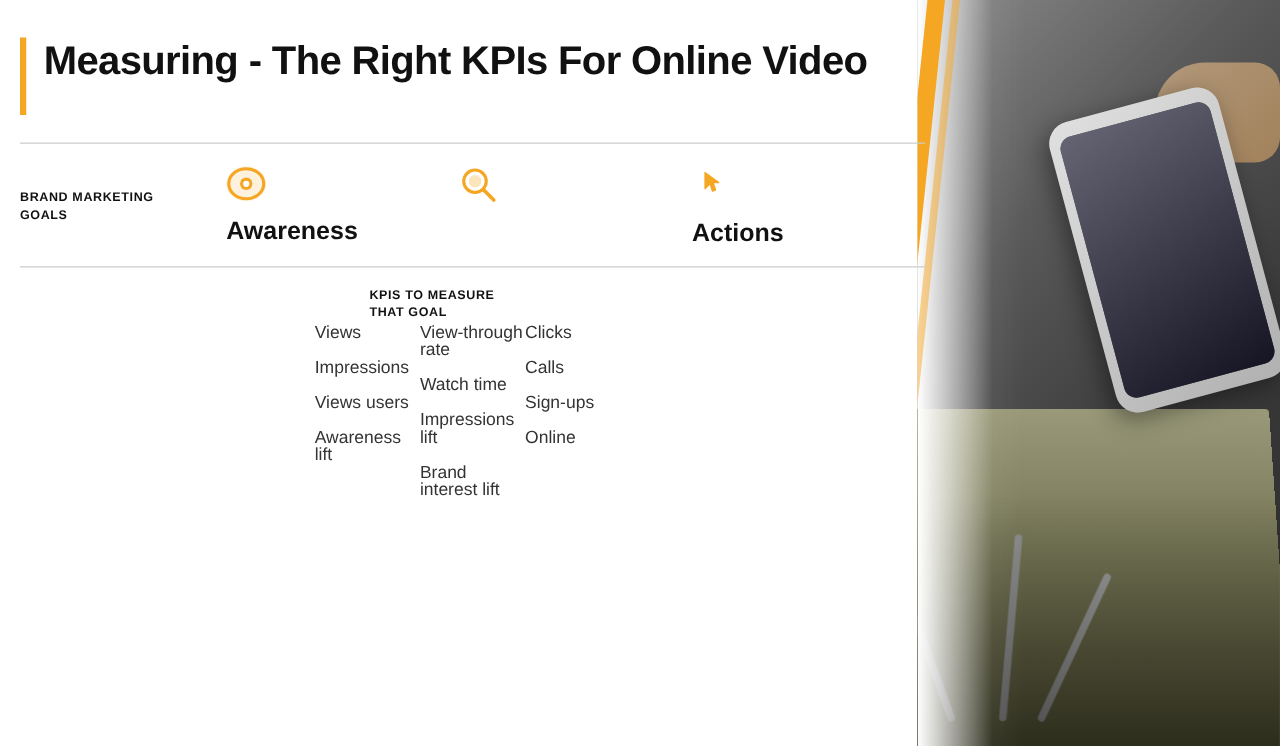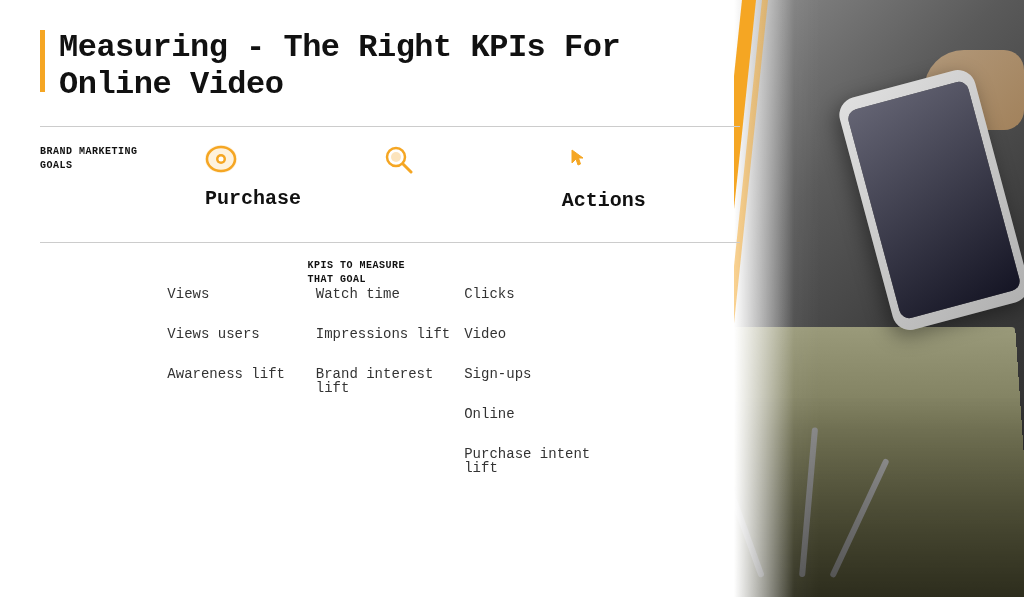--- a/index.html
+++ b/index.html
@@ -14,25 +14,24 @@
 
     .main-container {
       display: flex;
       width: 1024px;
       height: 597px;
       position: relative;
     }
 
     .content-area {
       flex: 1;
-      padding: 30px 40px 20px 40px;
+      padding: 30px 40px 20px 16px;
       position: relative;
       z-index: 2;
       max-width: 780px;
-      font-family: Liberation Mono, monospace;
     }
 
     .title-section {
       display: flex;
       align-items: flex-start;
       margin-bottom: 22px;
     }
 
     .title-bar {
       width: 5px;
@@ -51,22 +50,22 @@
     }
 
     .divider {
       border: none;
       border-top: 1px solid #ccc;
       margin-bottom: 18px;
     }
 
     .goals-section {
       display: flex;
-      align-items: flex-start;
-      margin-bottom: 30px;
+      align-items: center;
+      margin-bottom: 14px;
     }
 
     .label-col {
       width: 165px;
       flex-shrink: 0;
     }
 
     .label-text {
       font-size: 10px;
       font-weight: 900;
@@ -121,21 +120,21 @@
 
     .kpi-columns {
       display: flex;
       flex: 1;
     }
 
     .kpi-col {
       flex: 1;
       display: flex;
       flex-direction: column;
-      gap: 12px;
+      gap: 0;
     }
 
     .kpi-item {
       font-size: 14px;
       color: #333;
       line-height: 1.0;
       margin-bottom: 14px;
     }
 
     
@@ -302,21 +301,21 @@
 
         <div class="goal-col">
           <div class="goal-icon">
             <svg width="32" height="28" viewBox="0 0 32 28" fill="none">
               <ellipse cx="16" cy="14" rx="16" ry="14" fill="#F5A623" opacity="0.15"></ellipse>
               <ellipse cx="16" cy="14" rx="14" ry="12" fill="none" stroke="#F5A623" stroke-width="2.5"></ellipse>
               <circle cx="16" cy="14" r="5" fill="#F5A623"></circle>
               <circle cx="16" cy="14" r="2.5" fill="white"></circle>
             </svg>
           </div>
-          <div class="goal-title">Purchase</div>
+          <div class="goal-title">Awareness</div>
         </div>
 
         <div class="goal-col">
           <div class="goal-icon">
             <svg width="30" height="30" viewBox="0 0 30 30" fill="none">
               <circle cx="13" cy="12" r="9" fill="none" stroke="#F5A623" stroke-width="2.5"></circle>
               <circle cx="13" cy="12" r="5" fill="#F5A623" opacity="0.3"></circle>
               <line x1="20" y1="19" x2="28" y2="27" stroke="#F5A623" stroke-width="3" stroke-linecap="round"></line>
             </svg>
           </div>
@@ -337,36 +336,37 @@
     <hr class="divider2">
 
     <div class="kpis-section">
       <div class="kpi-label-col">
         <div class="label-text">KPIs TO MEASURE<br>THAT GOAL</div>
       </div>
       <div class="kpi-columns">
 
         <div class="kpi-col">
           <div class="kpi-item">Views</div>
+          <div class="kpi-item">Impressions</div>
           <div class="kpi-item">Views users</div>
           <div class="kpi-item">Awareness lift</div>
         </div>
 
         <div class="kpi-col">
+          <div class="kpi-item">View-through rate</div>
           <div class="kpi-item">Watch time</div>
           <div class="kpi-item">Impressions lift</div>
           <div class="kpi-item">Brand interest lift</div>
         </div>
 
         <div class="kpi-col">
           <div class="kpi-item">Clicks</div>
-          <div class="kpi-item">Video</div>
+          <div class="kpi-item">Calls</div>
           <div class="kpi-item">Sign-ups</div>
           <div class="kpi-item">Online</div>
-          <div class="kpi-item">Purchase intent lift</div>
         </div>
 
       </div>
     </div>
 
   </div>
 
   <div class="photo-panel">
     <div class="white-overlay"></div>
     <div class="photo-bg">

